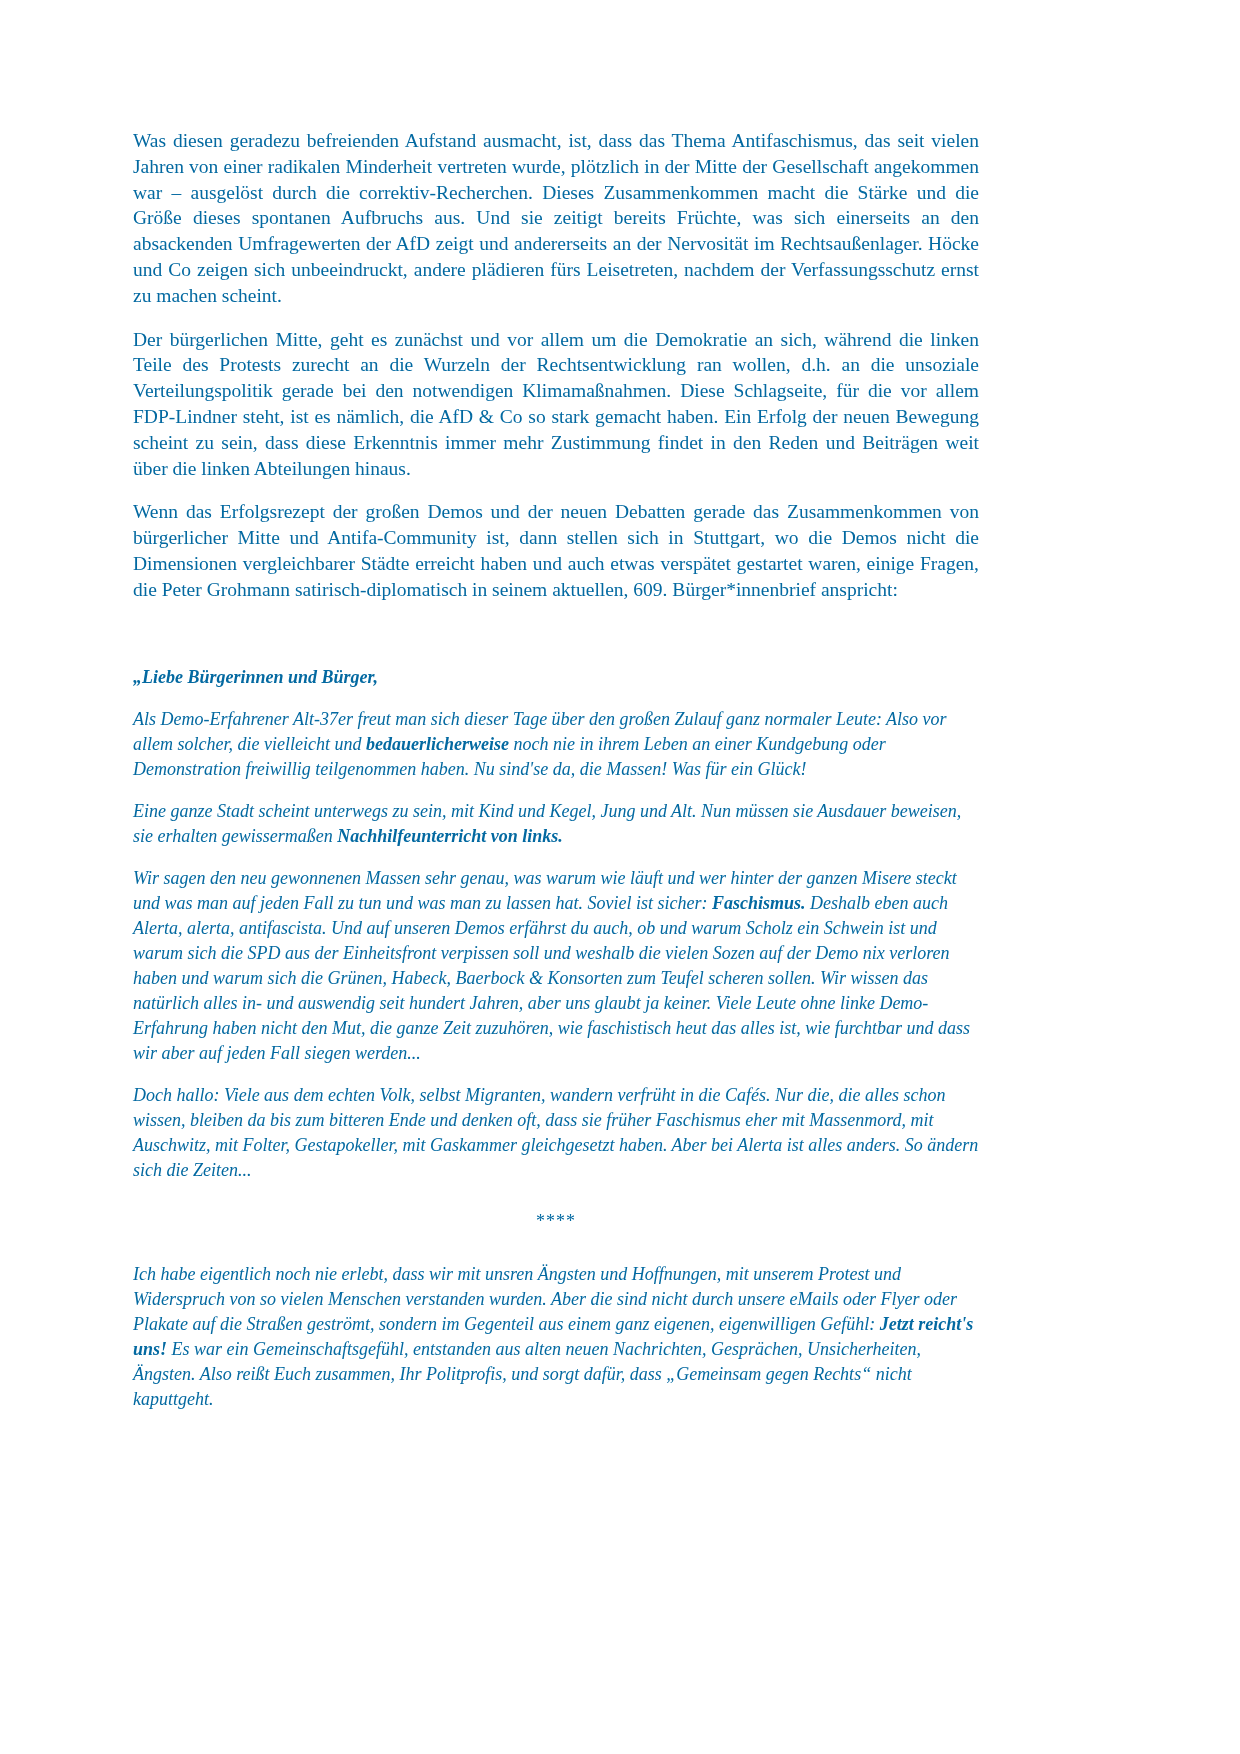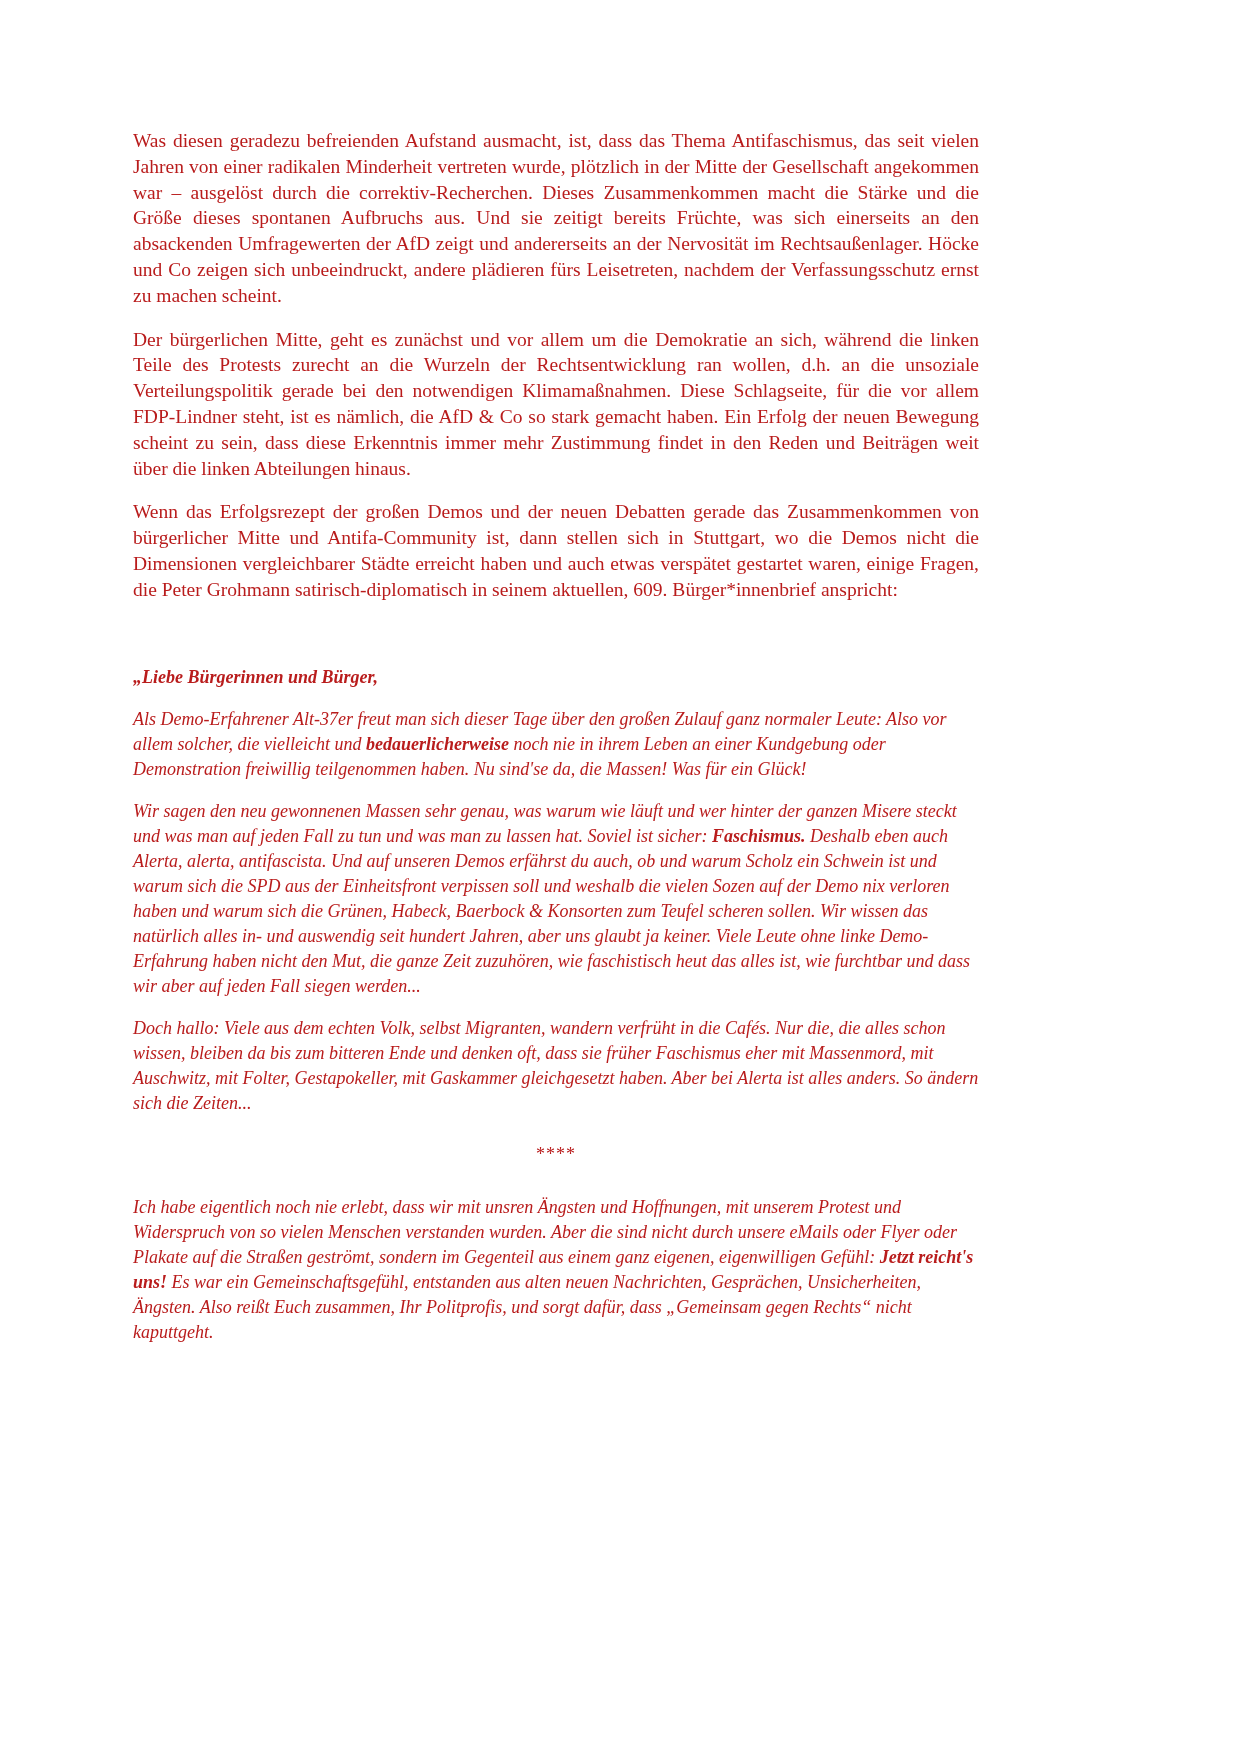--- a/index.html
+++ b/index.html
@@ -8,21 +8,21 @@
     background: #ffffff;
   }
   .page {
     position: relative;
     width: 1112px;
     height: 1754px;
     box-sizing: border-box;
     background: #ffffff;
     padding: 128px 133px 0 133px;
     font-family: "Liberation Serif", "DejaVu Serif", serif;
-    color: #b91c1c;
+    color: #0369a1;
     overflow: hidden;
   }
   .intro-para {
     margin: 0 0 18px 0;
     font-size: 19.5px;
     line-height: 25.8px;
     text-align: justify;
     font-style: normal;
   }
   .letter {
@@ -61,20 +61,21 @@
   <p class="intro-para"><span>Der bürgerlichen Mitte, geht es zunächst und vor allem um die Demokratie an sich, während die linken Teile des Protests zurecht an die Wurzeln der Rechtsentwicklung ran wollen, d.h. an die unsoziale Verteilungspolitik gerade bei den notwendigen Klimamaßnahmen. Diese Schlagseite, für die vor allem FDP-Lindner steht, ist es nämlich, die AfD &amp; Co so stark gemacht haben. Ein Erfolg der neuen Bewegung scheint zu sein, dass diese Erkenntnis immer mehr Zustimmung findet in den Reden und Beiträgen weit über die linken Abteilungen hinaus.</span></p>
 
   <p class="intro-para"><span>Wenn das Erfolgsrezept der großen Demos und der neuen Debatten gerade das Zusammenkommen von bürgerlicher Mitte und Antifa-Community ist, dann stellen sich in Stuttgart, wo die Demos nicht die Dimensionen vergleichbarer Städte erreicht haben und auch etwas verspätet gestartet waren, einige Fragen, die Peter Grohmann satirisch-diplomatisch in seinem aktuellen, 609. Bürger*innenbrief anspricht:</span></p>
 
   <div class="letter">
 
     <p class="letter-para salutation"><span class="run-bold">„Liebe Bürgerinnen und Bürger,</span></p>
 
     <p class="letter-para"><span>Als Demo-Erfahrener Alt-37er freut man sich dieser Tage über den großen Zulauf ganz normaler Leute: Also vor allem solcher, die vielleicht und </span><span class="run-bold">bedauerlicherweise</span><span> noch nie in ihrem Leben an einer Kundgebung oder Demonstration freiwillig teilgenommen haben. Nu sind'se da, die Massen! Was für ein Glück!</span></p>
 
+    <p class="letter-para"><span>Eine ganze Stadt scheint unterwegs zu sein, mit Kind und Kegel, Jung und Alt. Nun müssen sie Ausdauer beweisen, sie erhalten gewissermaßen </span><span class="run-bold">Nachhilfeunterricht von links.</span></p>
 
 
     <p class="letter-para"><span>Wir sagen den neu gewonnenen Massen sehr genau, was warum wie läuft und wer hinter der ganzen Misere steckt und was man auf jeden Fall zu tun und was man zu lassen hat. Soviel ist sicher: </span><span class="run-bold">Faschismus.</span><span> Deshalb eben auch Alerta, alerta, antifascista. Und auf unseren Demos erfährst du auch, ob und warum Scholz ein Schwein ist und warum sich die SPD aus der Einheitsfront verpissen soll und weshalb die vielen Sozen auf der Demo nix verloren haben und warum sich die Grünen, Habeck, Baerbock &amp; Konsorten zum Teufel scheren sollen. Wir wissen das natürlich alles in- und auswendig seit hundert Jahren, aber uns glaubt ja keiner. Viele Leute ohne linke Demo-Erfahrung haben nicht den Mut, die ganze Zeit zuzuhören, wie faschistisch heut das alles ist, wie furchtbar und dass wir aber auf jeden Fall siegen werden...</span></p>
 
     <p class="letter-para"><span>Doch hallo: Viele aus dem echten Volk, selbst Migranten, wandern verfrüht in die Cafés. Nur die, die alles schon wissen, bleiben da bis zum bitteren Ende und denken oft, dass sie früher Faschismus eher mit Massenmord, mit Auschwitz, mit Folter, Gestapokeller, mit Gaskammer gleichgesetzt haben. Aber bei Alerta ist alles anders. So ändern sich die Zeiten...</span></p>
 
     <p class="separator">****</p>
 
     <p class="letter-para"><span>Ich habe eigentlich noch nie erlebt, dass wir mit unsren Ängsten und Hoffnungen, mit unserem Protest und Widerspruch von so vielen Menschen verstanden wurden. Aber die sind nicht durch unsere eMails oder Flyer oder Plakate auf die Straßen geströmt, sondern im Gegenteil aus einem ganz eigenen, eigenwilligen Gefühl: </span><span class="run-bold">Jetzt reicht's uns!</span><span> Es war ein Gemeinschaftsgefühl, entstanden aus alten neuen Nachrichten, Gesprächen, Unsicherheiten, Ängsten. Also reißt Euch zusammen, Ihr Politprofis, und sorgt dafür, dass „Gemeinsam gegen Rechts“ nicht kaputtgeht.</span></p>
 

